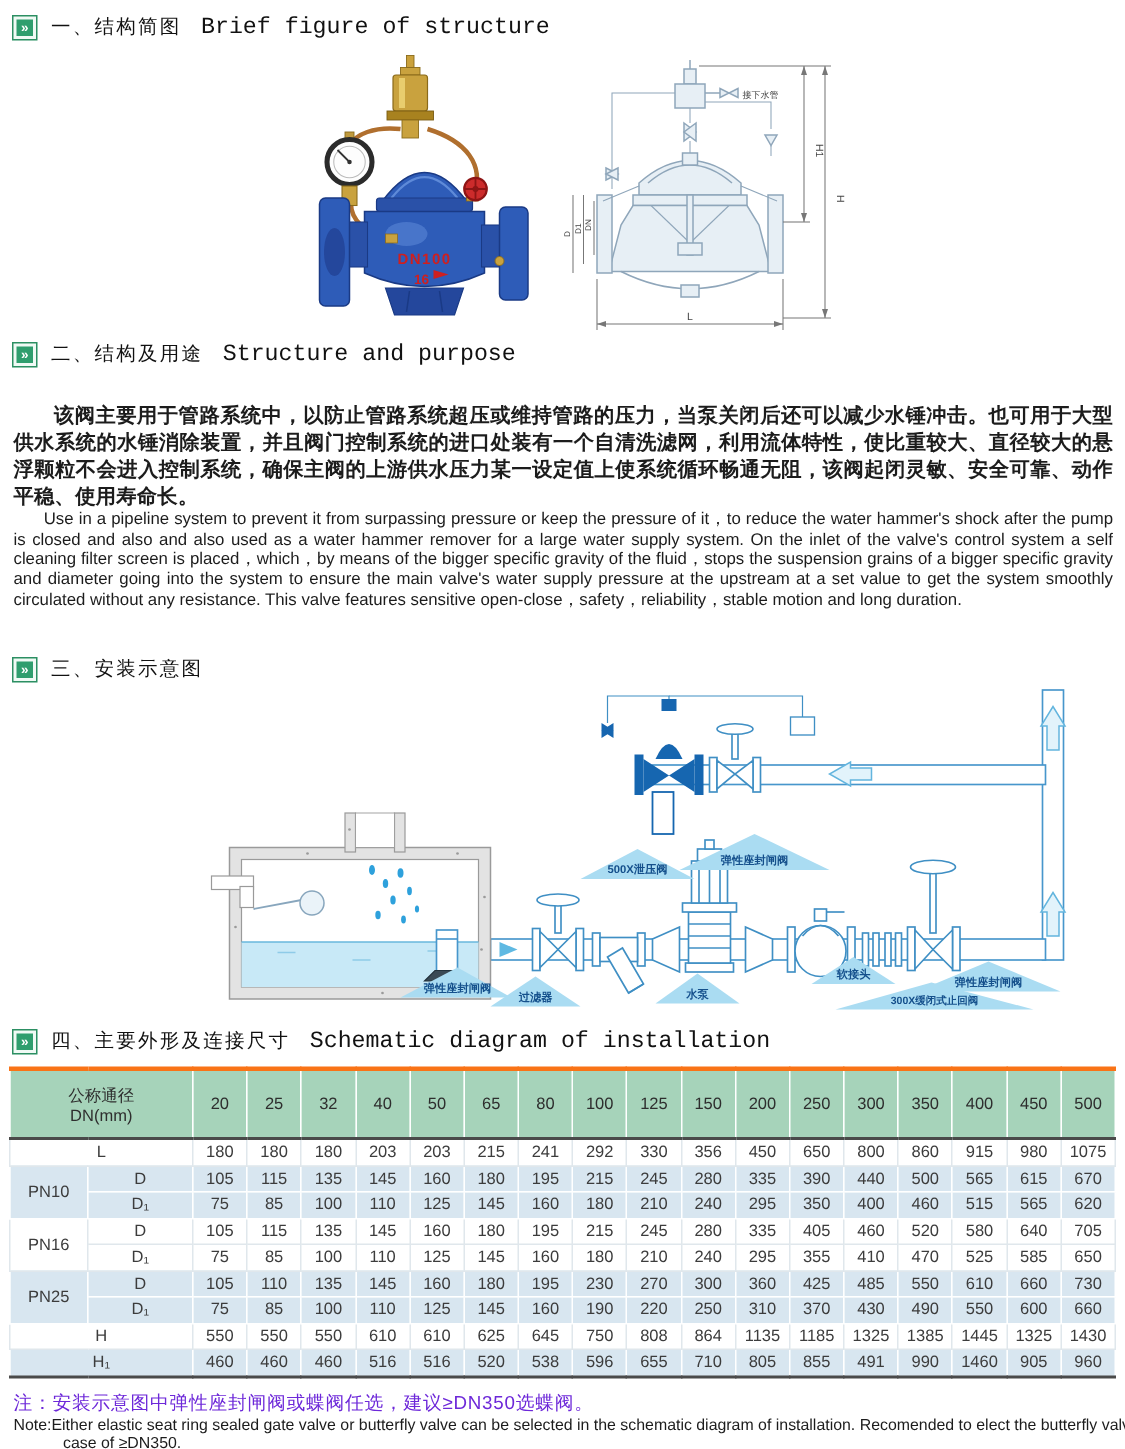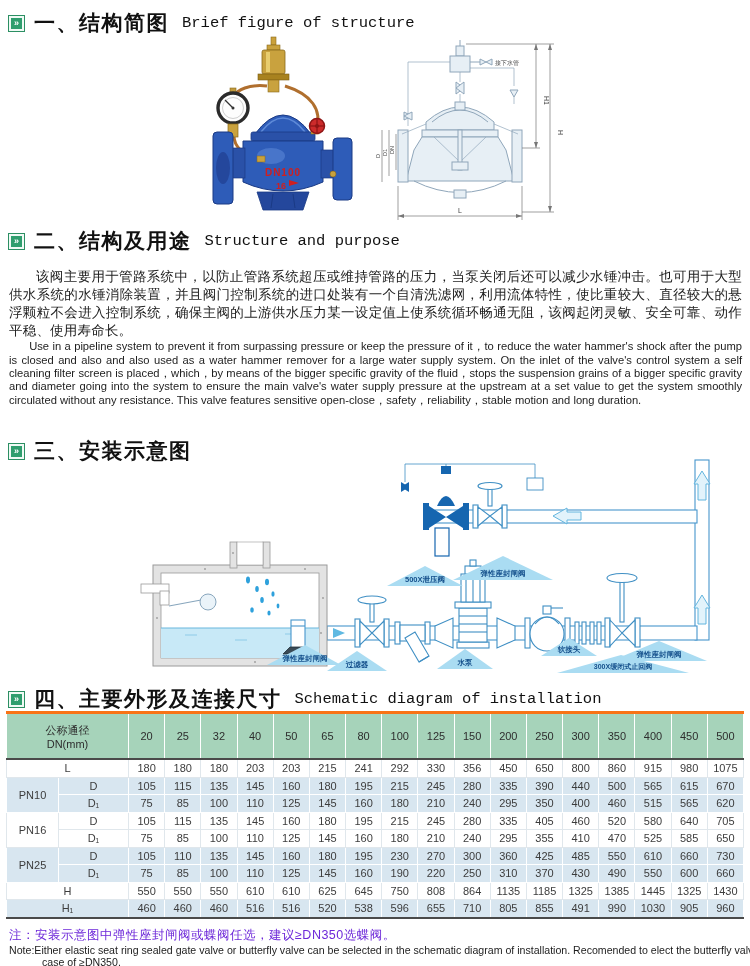--- a/index.html
+++ b/index.html
@@ -1,26 +1,26 @@
 <!DOCTYPE html>
 <html><head>
 <meta charset="utf-8">
 <style>
   html,body{margin:0;padding:0;background:#fff;}
   .page{position:relative;width:750px;height:966px;background:#ffffff;overflow:hidden;
         font-family:"Liberation Sans", sans-serif;border-right:1px solid #ececec;}
   .sec{position:absolute;left:8px;display:flex;align-items:center;gap:9px;color:#111;white-space:nowrap;}
-  .sec .zh{font-weight:bold;font-size:21px;letter-spacing:1.5px;}
+  .sec .zh{font-weight:normal;font-size:13px;letter-spacing:1.5px;}
   .sec .en{font-weight:normal;font-size:15.5px;margin-left:4px;font-family:Liberation Mono, monospace;}
   .bullet{width:15px;height:15px;border:1px solid #2c8f63;background:#f0faf5;
           display:inline-flex;align-items:center;justify-content:center;flex:0 0 auto;}
   .bullet .inner{width:11px;height:11px;background:#2f9e6e;color:#fff;font-size:9px;
           line-height:10px;text-align:center;font-weight:bold;}
   .para-zh{position:absolute;left:9px;top:254px;width:733px;font-size:13.5px;line-height:18.2px;
-          text-align:justify;text-indent:2em;color:#1c1c1c;letter-spacing:0.2px;}
+          text-align:justify;text-indent:2em;color:#1c1c1c;letter-spacing:0.2px;font-weight:bold;}
   .para-en{position:absolute;left:9px;top:329px;width:733px;font-size:11.2px;line-height:13.4px;
           text-align:justify;text-indent:1.8em;color:#1c1c1c;}
   .dim-table{position:absolute;left:6px;top:711px;border-collapse:collapse;table-layout:fixed;
           width:738px;font-size:11px;color:#3c3c3c;
           border-top:3px solid #f97316;border-bottom:2px solid #4a4a4a;}
   .dim-table th{background:#a6d3ba;border:1px solid #fff;border-bottom:2px solid #4a4a4a;
           font-weight:normal;height:44px;font-size:11px;color:#2e2e2e;padding:0;}
   .dim-table td{border:1px solid #e0e7ec;text-align:center;height:16.5px;padding:0;}
   .dim-table tr.band td{background:#d8e6f0;border-color:#fff;}
   .dim-table tr.topline td{border-top:1.6px solid #555;}
@@ -573,21 +573,21 @@
           <td>516</td>
           <td>520</td>
           <td>538</td>
           <td>596</td>
           <td>655</td>
           <td>710</td>
           <td>805</td>
           <td>855</td>
           <td>491</td>
           <td>990</td>
-          <td>1030</td>
+          <td>1460</td>
           <td>905</td>
           <td>960</td>
         </tr>
       </tbody>
   </table>
 
   <div class="note-zh">注：安装示意图中弹性座封闸阀或蝶阀任选，建议≥DN350选蝶阀。</div>
   <div class="note-en">Note:Either elastic seat ring sealed gate valve or butterfly valve can be selected in the schematic diagram of installation. Recomended to elect the butterfly valve in case of ≥DN350.</div>
 
 </div>

